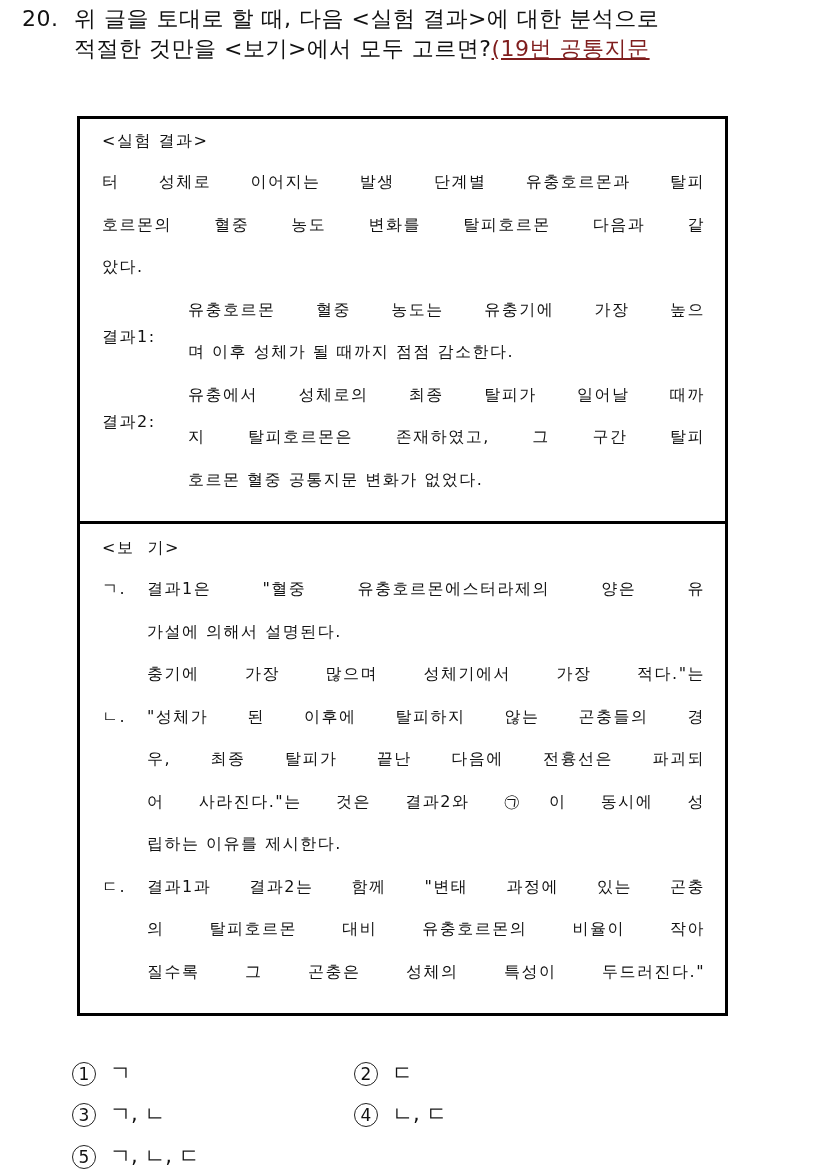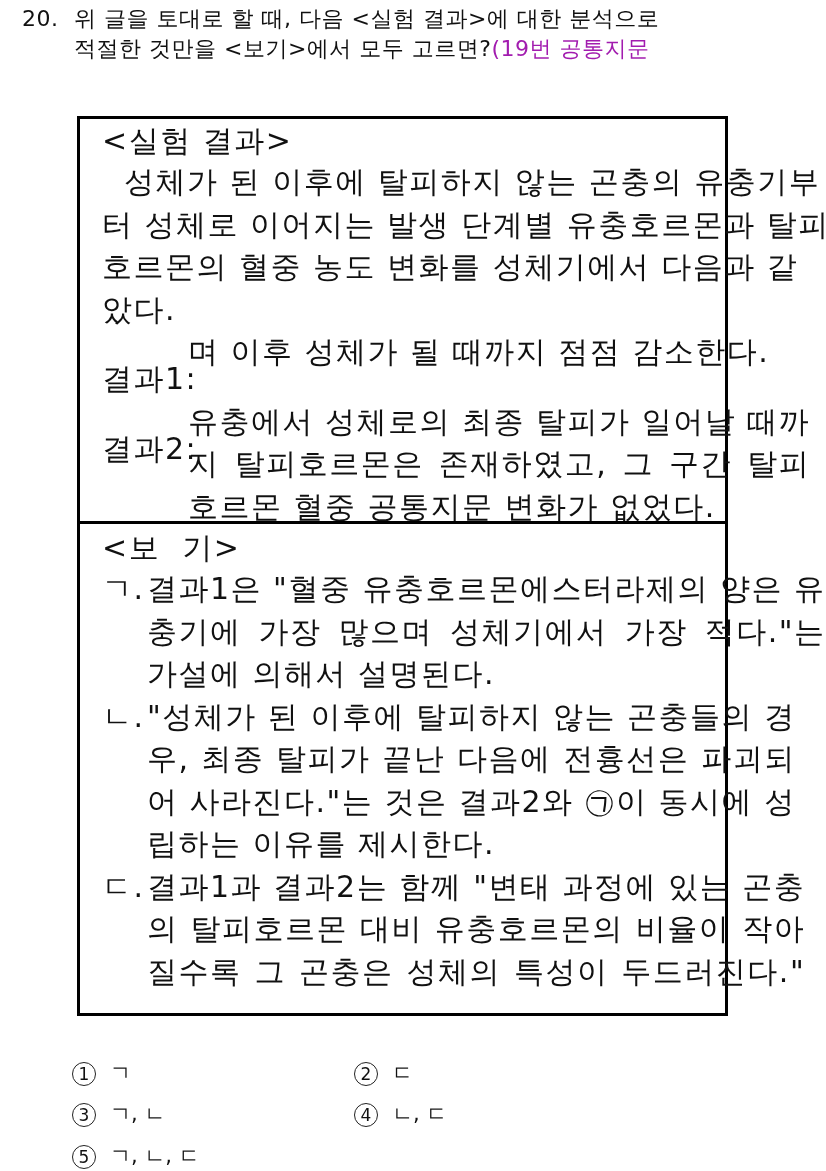--- a/index.html
+++ b/index.html
@@ -7,26 +7,26 @@
     width: 826px; height: 1171px; position: relative; overflow: hidden;
     font-family: "DejaVu Sans", sans-serif; color: #111111;
   }
   .question {
     position: absolute; left: 22px; top: 4px; width: 730px;
     font-size: 22px; line-height: 30px; letter-spacing: 0.5px;
   }
   .q-line { white-space: nowrap; height: 30px; }
   .q-num { display: inline-block; width: 52px; }
   .q-indent { display: inline-block; width: 52px; }
-  .red { color: #a21caf; }
+  .red { color: #7f1d1d; text-decoration: underline; }
 
   .box {
     position: absolute; left: 77px; width: 645px;
     border: 3px solid #000; box-sizing: content-box;
-    font-size: 30px; letter-spacing: 1.5px;
+    font-size: 16px; letter-spacing: 1.5px;
   }
   .box1 { top: 116px; height: 402px; }
   .box2 { top: 521px; height: 489px; }
   .box-inner { position: absolute; left: 22px; right: 20px; }
   .line { height: 42.5px; line-height: 42.5px; white-space: nowrap; }
   .box-title { height: 40px; line-height: 40px; }
   .jt { text-align: justify; text-align-last: justify; }
   .row { display: flex; white-space: nowrap; }
   .lbl { width: 86px; flex: none; margin-top: 27px; }
   .lbl2 { width: 45px; flex: none; }
@@ -51,28 +51,28 @@
     <span class="q-num">20.</span><span>위 글을 토대로 할 때, 다음 &lt;실험 결과&gt;에 대한 분석으로</span>
   </div>
   <div class="q-line">
     <span class="q-indent"></span><span>적절한 것만을 &lt;보기&gt;에서 모두 고르면?</span><span class="red">(19번 공통지문</span>
   </div>
 </div>
 
 <div class="box box1">
   <div class="box-inner" style="top:2px;">
     <div class="box-title">&lt;실험 결과&gt;</div>
-    <div class="line jt" style="white-space:pre;">  성체가 된 이후에 탈피하지 않는 곤충의 유충기부</div>
     <div class="line jt">터 성체로 이어지는 발생 단계별 유충호르몬과 탈피</div>
-    <div class="line jt">호르몬의 혈중 농도 변화를 성체기에서 다음과 같</div>
+    <div class="line jt">호르몬의 혈중 농도 변화를 탈피호르몬 다음과 같</div>
     <div class="line">았다.</div>
 
     <div class="row">
       <div class="lbl line">결과1:</div>
       <div class="cont">
+        <div class="line jt">유충호르몬 혈중 농도는 유충기에 가장 높으</div>
         <div class="line">며 이후 성체가 될 때까지 점점 감소한다.</div>
       </div>
     </div>
     <div class="row">
       <div class="lbl line">결과2:</div>
       <div class="cont">
         <div class="line jt">유충에서 성체로의 최종 탈피가 일어날 때까</div>
         <div class="line jt">지 탈피호르몬은 존재하였고, 그 구간 탈피</div>
         <div class="line">호르몬 혈중 공통지문 변화가 없었다.</div>
       </div>
@@ -81,22 +81,22 @@
 </div>
 
 <div class="box box2">
   <div class="box-inner" style="top:4px;">
     <div class="box-title" style="white-space:pre;">&lt;보  기&gt;</div>
 
     <div class="row">
       <div class="lbl2 line">ㄱ.</div>
       <div class="cont">
         <div class="line jt">결과1은 "혈중 유충호르몬에스터라제의 양은 유</div>
+        <div class="line">가설에 의해서 설명된다.</div>
         <div class="line jt">충기에 가장 많으며 성체기에서 가장 적다."는</div>
-        <div class="line">가설에 의해서 설명된다.</div>
       </div>
     </div>
     <div class="row">
       <div class="lbl2 line">ㄴ.</div>
       <div class="cont">
         <div class="line jt">"성체가 된 이후에 탈피하지 않는 곤충들의 경</div>
         <div class="line jt">우, 최종 탈피가 끝난 다음에 전흉선은 파괴되</div>
         <div class="line jt">어 사라진다."는 것은 결과2와 ㉠이 동시에 성</div>
         <div class="line">립하는 이유를 제시한다.</div>
       </div>

